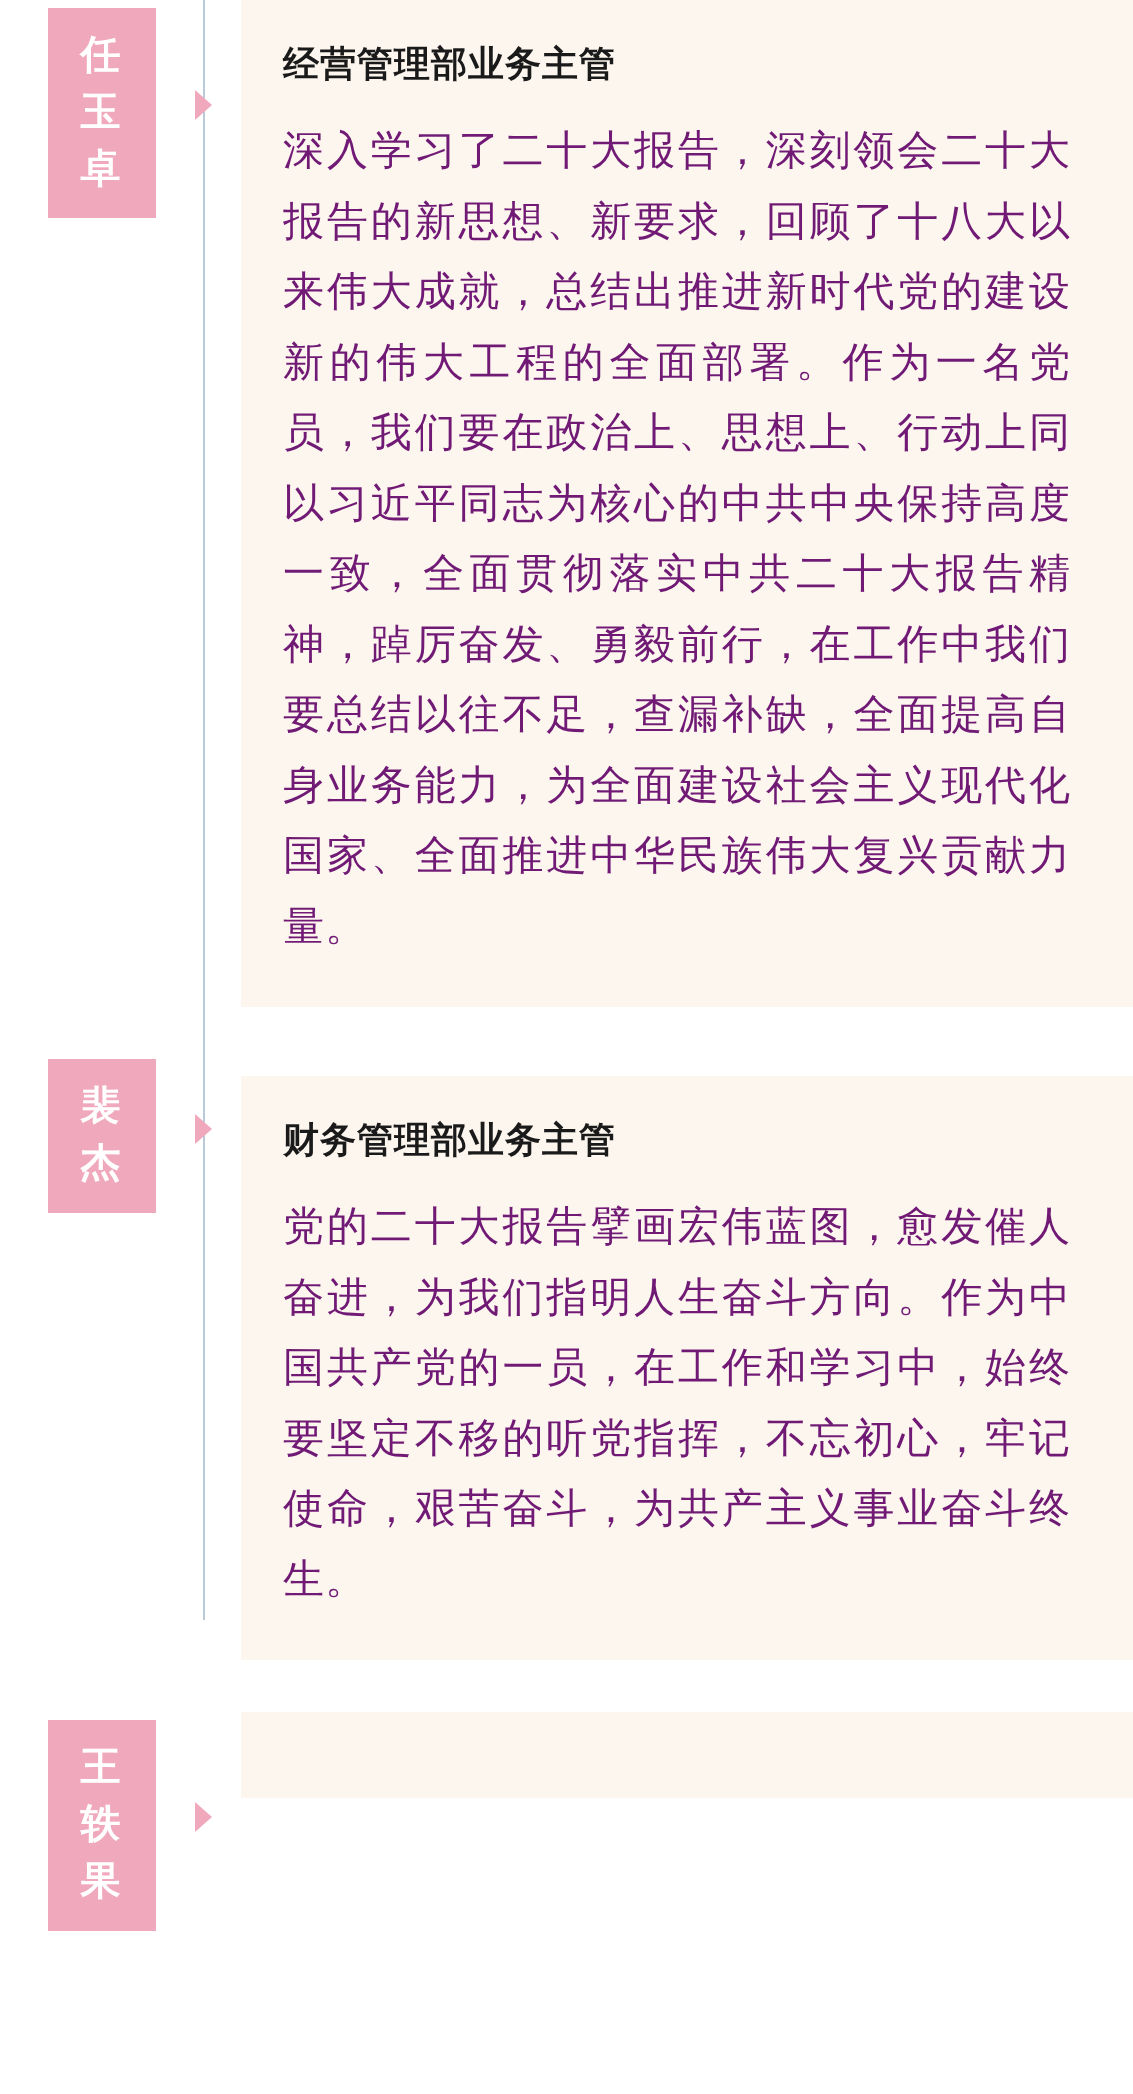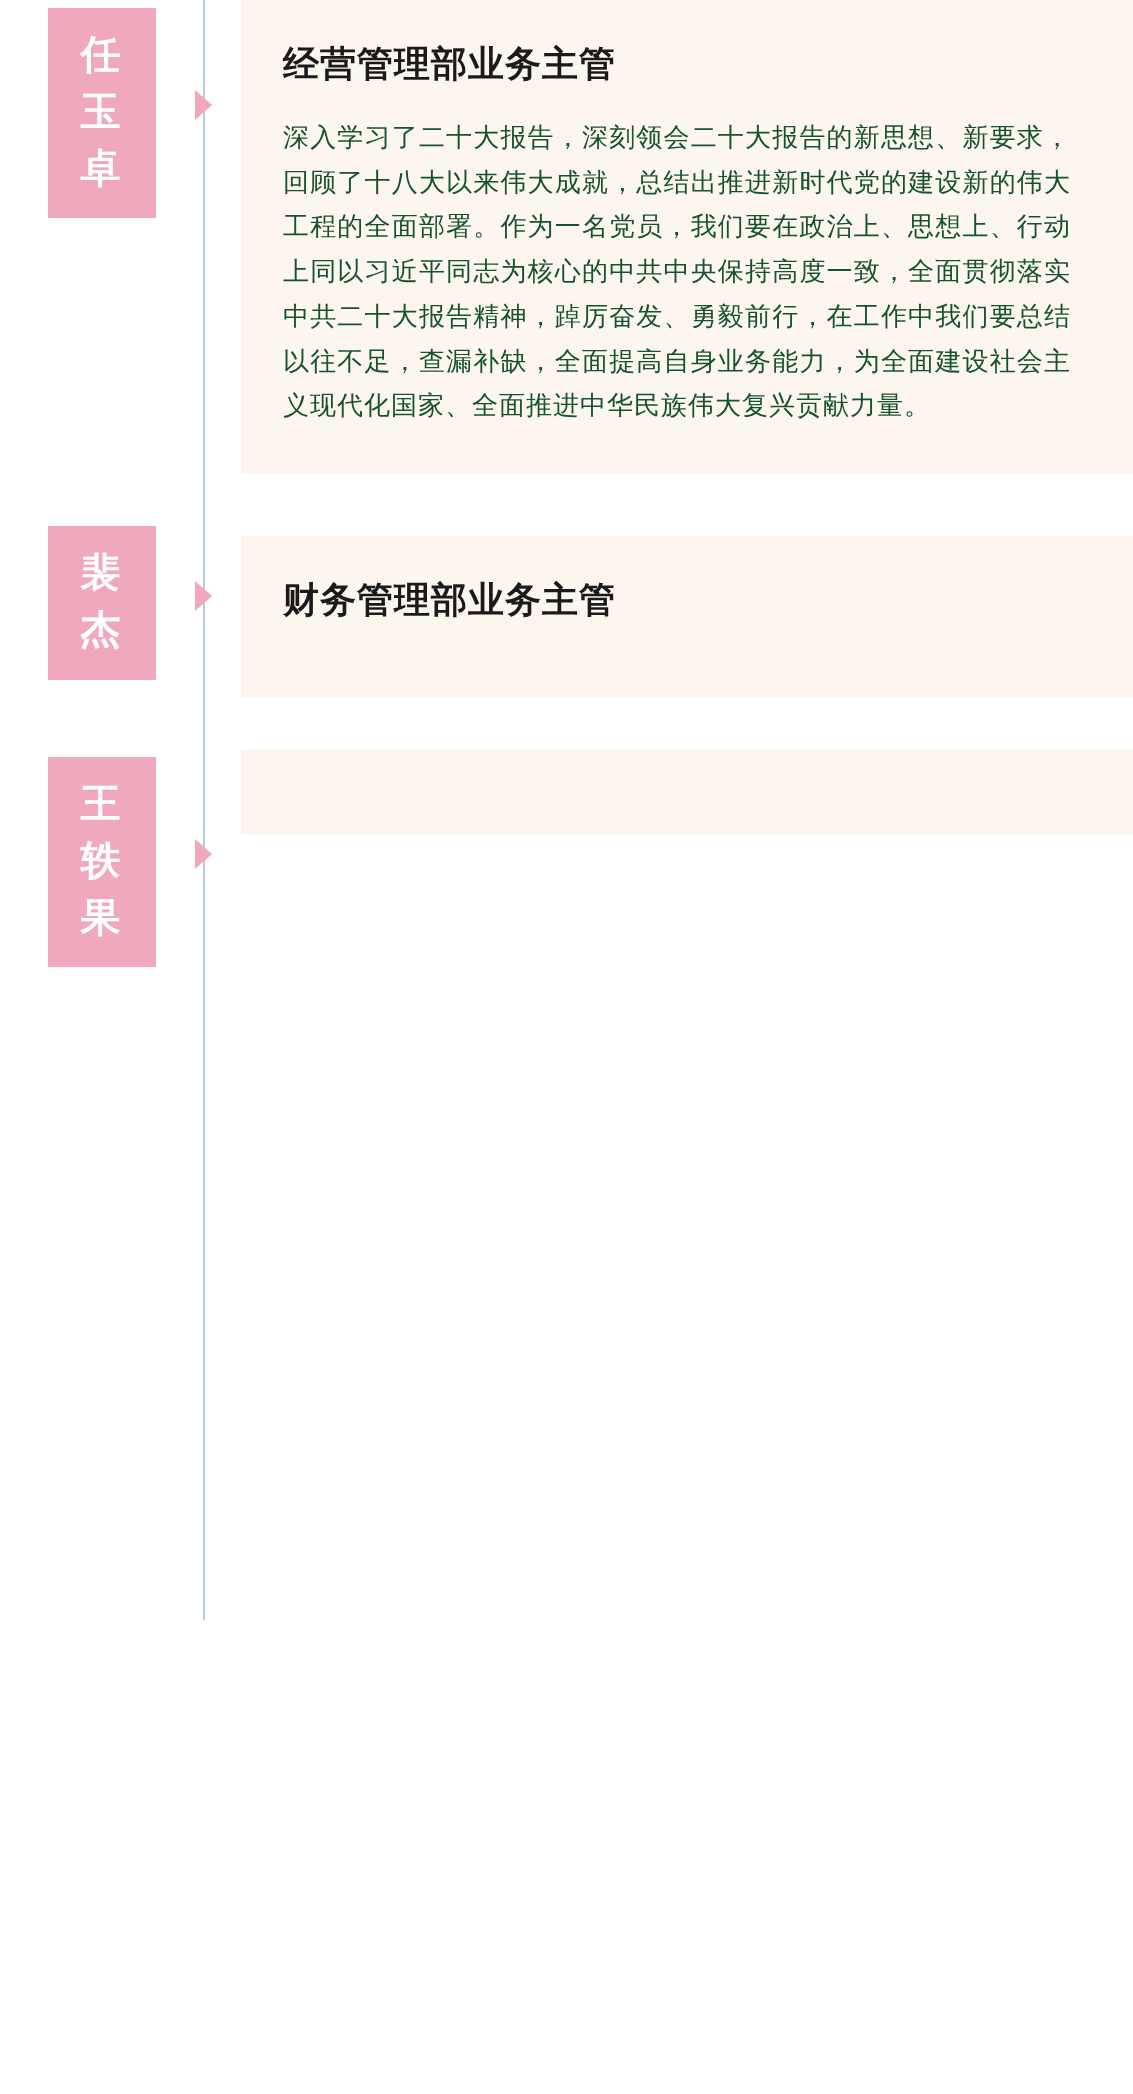--- a/index.html
+++ b/index.html
@@ -84,37 +84,37 @@
     padding: 40px 62px 46px 42px;
   }
   .card-title {
     font-size: 36px;
     font-weight: 700;
     color: #1a1a1a;
     margin: 0 0 26px 0;
     letter-spacing: 1px;
   }
   .card-body {
-    font-size: 26px;
+    font-size: 41px;
     line-height: 1.72;
-    color: #14532d;
+    color: #701a75;
     margin: 0;
     text-align: justify;
     text-justify: inter-ideograph;
     letter-spacing: 1px;
   }
 
   
   #entry-0 { margin-top: 0; }
   #entry-0 .name-badge { margin-top: 8px; }
   #entry-0 .pointer { top: 90px; }
 
   #entry-1 .name-badge { margin-top: 0px; padding: 18px 0 22px 0; }
   #entry-1 .pointer { top: 55px; }
-  #entry-1 .card { margin-top: 10px; }
+  #entry-1 .card { margin-top: 17px; }
 
   #entry-2 .name-badge { margin-top: 8px; }
   #entry-2 .pointer { top: 90px; }
 </style>
 </head>
 <body>
 
 <div class="timeline-rule"></div>
 
 <div class="entries">
@@ -140,20 +140,21 @@
     <div class="name-col">
       <div class="name-badge">
         <span class="ch">裴</span>
         <span class="ch">杰</span>
       </div>
       <div class="pointer"></div>
     </div>
     <div class="card-col">
       <div class="card">
         <h2 class="card-title">财务管理部业务主管</h2>
+        <p class="card-body">党的二十大报告擘画宏伟蓝图，愈发催人奋进，为我们指明人生奋斗方向。作为中国共产党的一员，在工作和学习中，始终要坚定不移的听党指挥，不忘初心，牢记使命，艰苦奋斗，为共产主义事业奋斗终生。</p>
       </div>
     </div>
   </div>
 
   <div class="entry" id="entry-2">
     <div class="name-col">
       <div class="name-badge">
         <span class="ch">王</span>
         <span class="ch">轶</span>
         <span class="ch">果</span>

